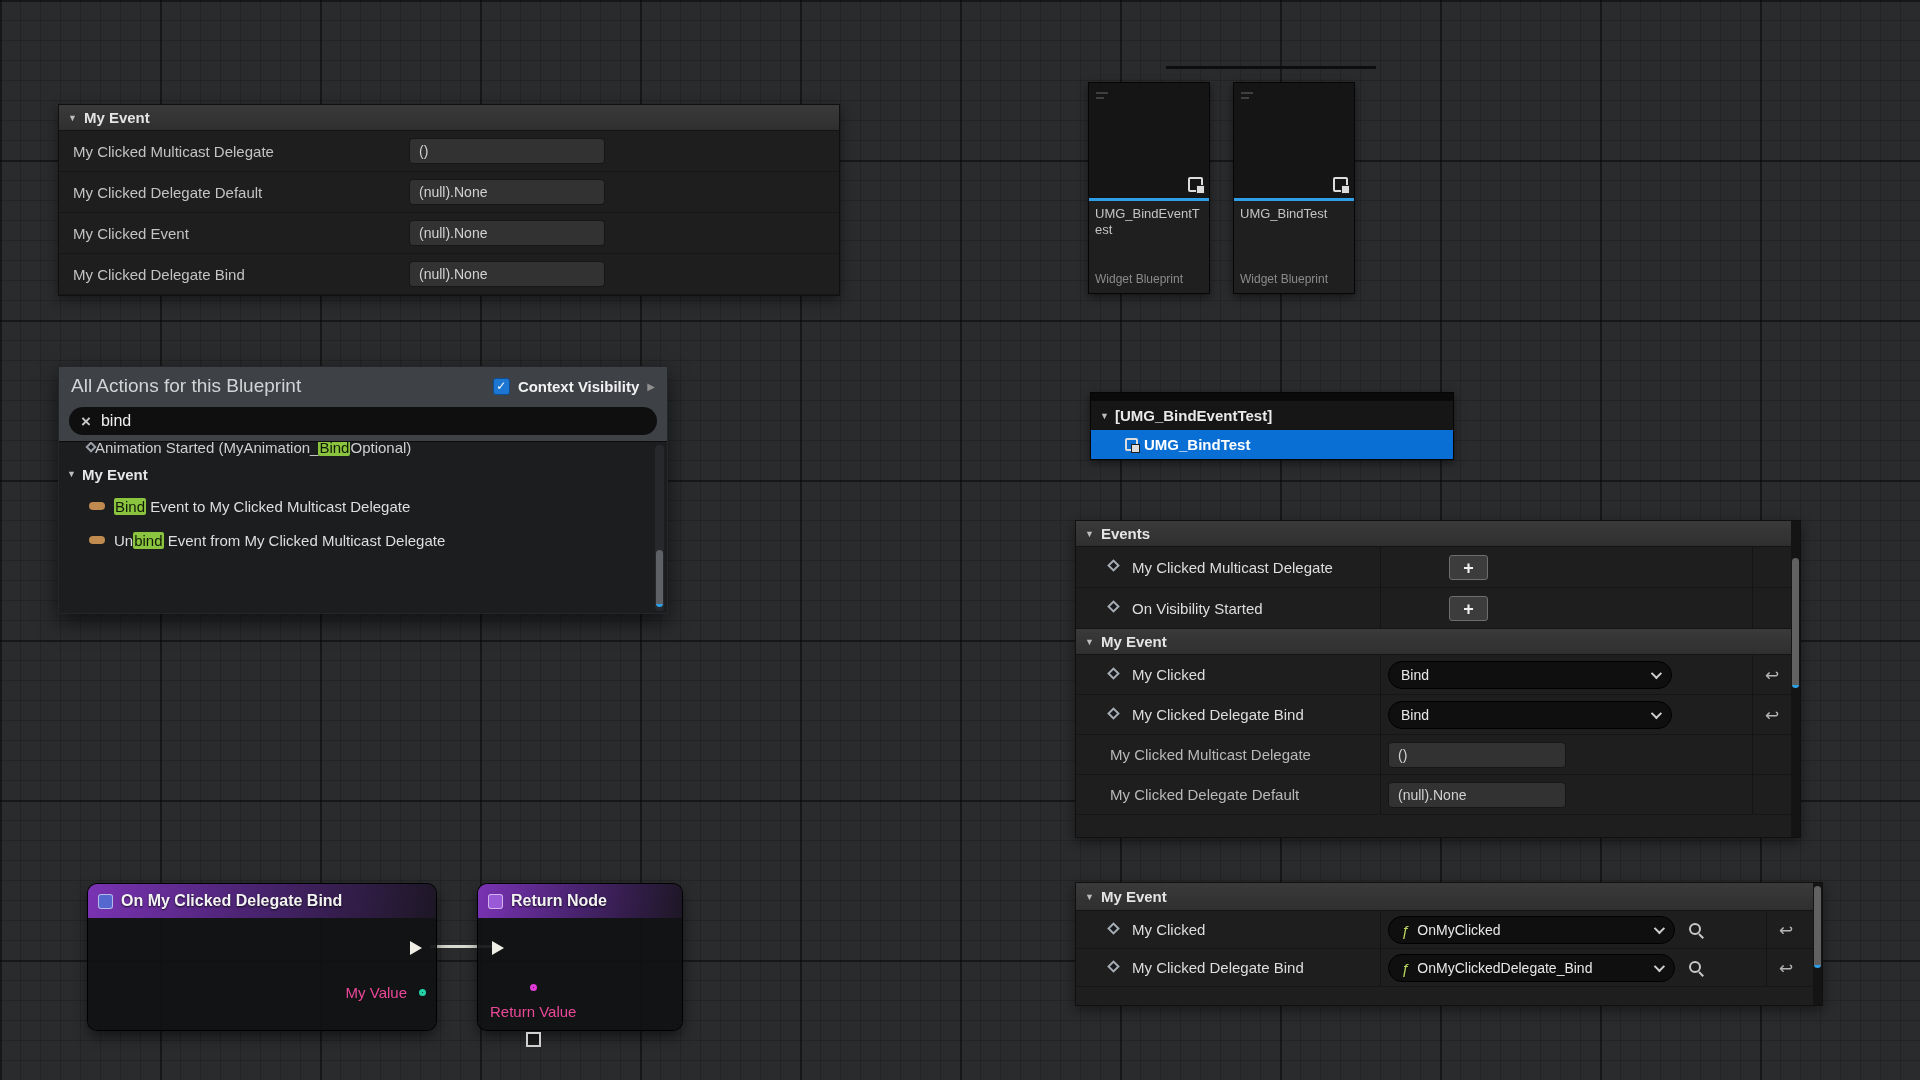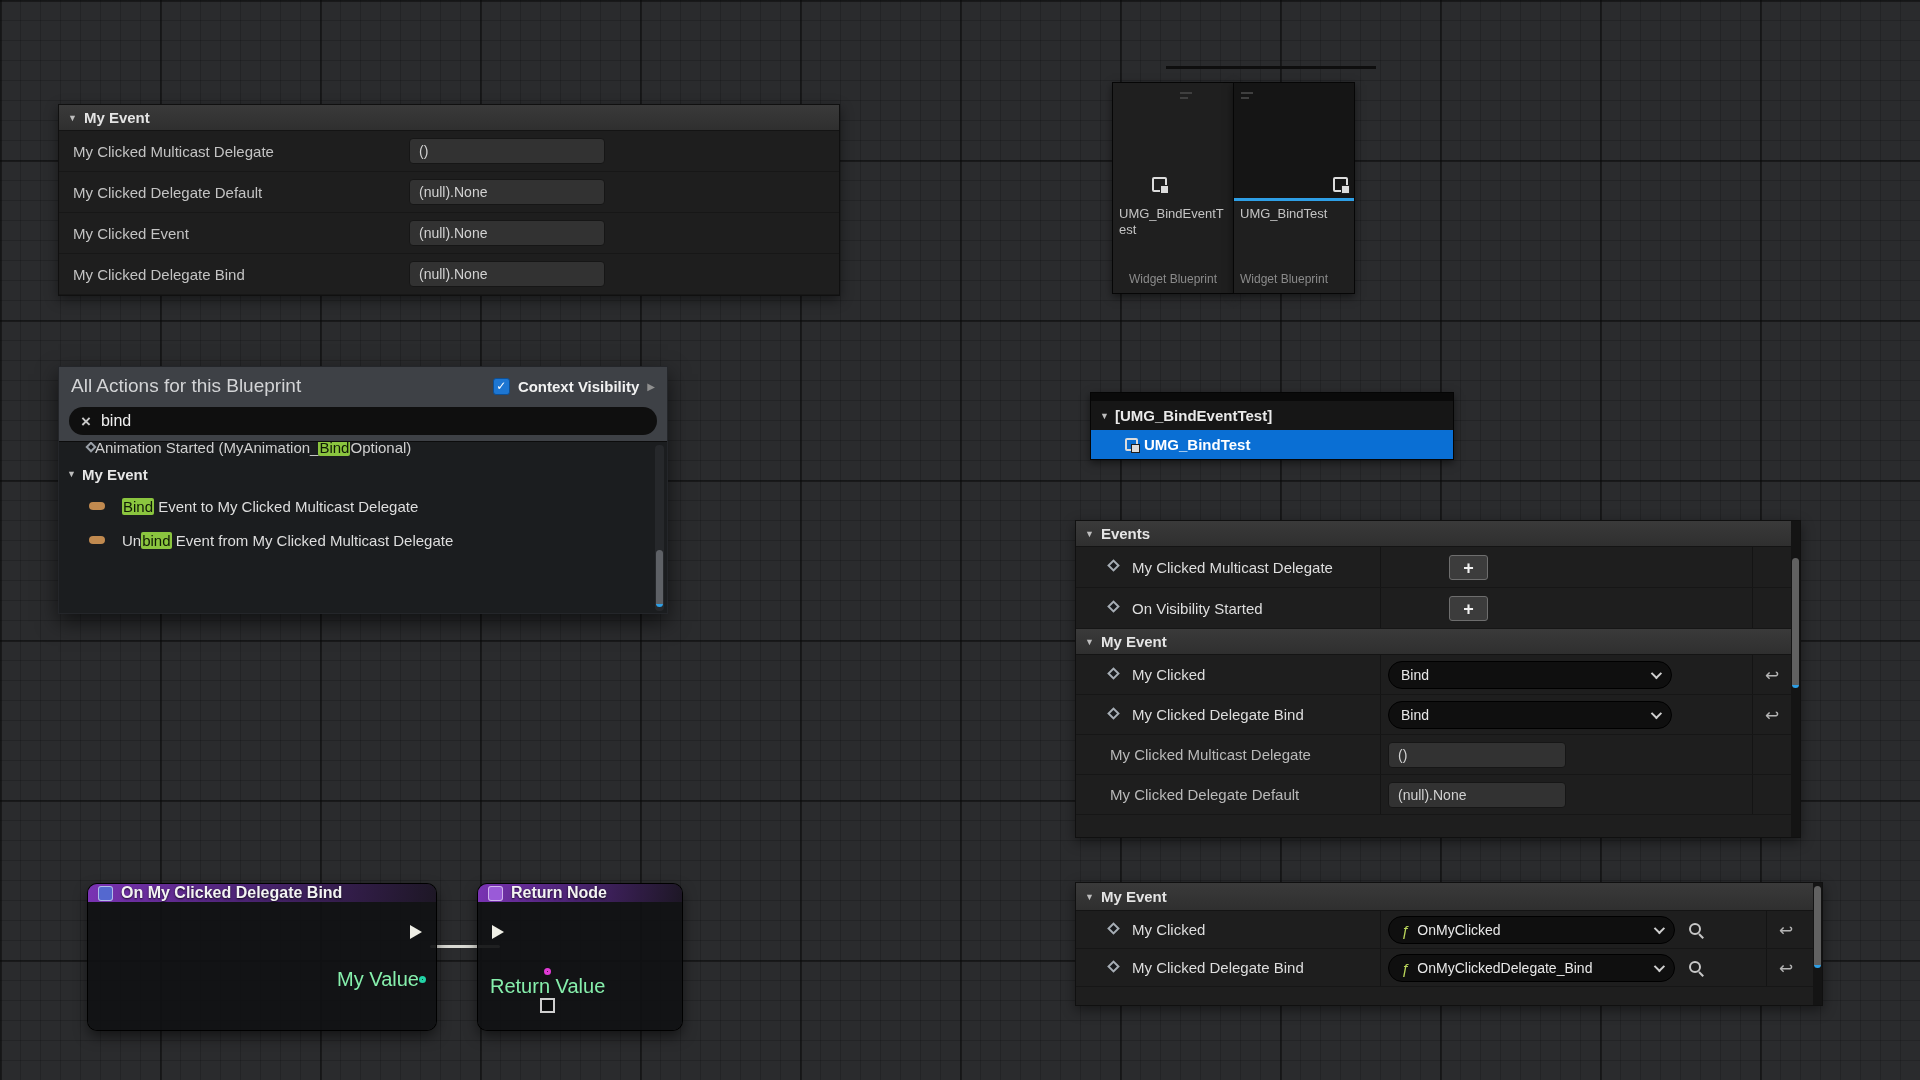--- a/index.html
+++ b/index.html
@@ -43,30 +43,30 @@
   .ap-search { height:36px; padding:2px 10px 6px; }
   .search-pill { height:28px; background:#0f0f0f; border-radius:15px; display:flex; align-items:center; }
   .x-icon { color:#c9c9c9; font-size:17px; font-weight:bold; margin:0 10px 0 12px; line-height:1; }
   .search-text { font-size:16px; color:#efefef; }
   .ap-list { position:relative; height:172px; background:#1b1d1f; border-top:1px solid #0c0c0c; overflow:hidden; }
   .ap-clip { height:24px; margin-top:-7px; display:flex; align-items:center; gap:0; padding-left:28px; color:#cfcfcf; font-size:15px; white-space:nowrap; }
   .clip-diamond { width:8px; height:8px; border:2px solid #9aa0a8; background:#17191c; transform:rotate(45deg); flex:0 0 auto; }
   .ap-cat { height:30px; display:flex; align-items:center; }
   .ap-cat .tri { margin:0 6px 0 8px; }
   .ap-cat-title { font-size:15px; font-weight:bold; color:#e6e6e6; }
-  .ap-item { height:34px; display:flex; align-items:center; gap:17px; padding-left:30px; font-size:15px; color:#dedede; white-space:nowrap; }
+  .ap-item { height:34px; display:flex; align-items:center; gap:9px; padding-left:30px; font-size:15px; color:#dedede; white-space:nowrap; }
   .capsule { width:16px; height:8px; border-radius:4px; background:#c18a4f; flex:0 0 auto; }
   .hl { background:#8bc53f; color:#101a06; border-radius:2px; padding:0 1px; }
   .ap-scroll { position:absolute; right:3px; top:78px; width:9px; height:166px; background:#26282b; border-radius:4px; }
   .ap-scroll .thumb { position:absolute; left:1px; right:1px; top:105px; height:57px; background:#5e6166; border-radius:4px; }
 
   
   .top-rule { position:absolute; left:1166px; top:66px; width:210px; height:3px; background:#0e0e0e; }
   .tile { position:absolute; top:82px; width:122px; height:212px; background:#1f1f1f; border:1px solid #060606; box-shadow:0 3px 8px rgba(0,0,0,.5); display:flex; flex-direction:column; }
-  .tile-1 { left:1112px;align-items:center; }
+  .tile-1 { left:1088px; }
   .tile-2 { left:1233px; }
   .thumb { height:118px; background:#151515; border-bottom:3px solid #2e9fe6; position:relative; }
   .dash1,.dash2 { position:absolute; left:7px; height:2px; background:#3f3f3f; }
   .dash1 { top:9px; width:12px; }
   .dash2 { top:14px; width:8px; }
   .widget-icon { position:relative; width:15px; height:15px; display:inline-block; }
   .widget-icon::before { content:""; position:absolute; inset:0; border:2px solid #dcdcdc; border-radius:2px; }
   .widget-icon::after { content:""; position:absolute; right:-2px; bottom:-2px; width:7px; height:7px; background:#dcdcdc; border:1px solid #1f1f1f; }
   .thumb .widget-icon { position:absolute; right:6px; bottom:6px; }
   .tname { padding:5px 6px 0; font-size:13px; color:#c4c4c4; line-height:16px; word-break:break-all; min-height:36px; }
@@ -115,30 +115,30 @@
   .details-right .pfield { left:312px; top:7px; width:178px; height:26px; line-height:24px; }
   .details-bottom .dbr { height:38px; }
   .details-bottom .d-label { line-height:38px; }
   .details-bottom .combo { top:5px; width:287px; height:28px; }
   .details-bottom .cat-header { height:28px; }
 
   
   .node { position:absolute; width:348px; height:146px; border-radius:9px; background:rgba(16,17,19,.93); box-shadow:0 0 0 1px #000, 0 6px 14px rgba(0,0,0,.55); }
   .node-a { left:88px; top:884px; }
   .node-b { left:478px; top:884px; width:204px; }
-  .node-header { height:18px; border-radius:9px 9px 0 0; display:flex; align-items:center; background:linear-gradient(100deg,#7a33b4 0%,#4c2474 45%,rgba(38,26,50,.55) 100%); }
+  .node-header { height:34px; border-radius:9px 9px 0 0; display:flex; align-items:center; background:linear-gradient(100deg,#7a33b4 0%,#4c2474 45%,rgba(38,26,50,.55) 100%); }
   .node-icon { width:15px; height:15px; border-radius:3px; margin:0 8px 0 10px; border:1px solid rgba(255,255,255,.55); }
   .node-a .node-icon { background:#5468cf; }
   .node-b .node-icon { background:#9a5ad8; }
   .node-title { font-size:16px; font-weight:bold; color:#f3f3f3; text-shadow:0 1px 2px rgba(0,0,0,.8); white-space:nowrap; }
   .node-body { position:relative; height:112px; }
   .exec-pin { position:absolute; width:0; height:0; border-top:7px solid transparent; border-bottom:7px solid transparent; border-left:12px solid #efefe6; }
   .exec-out { right:14px; top:23px; }
   .exec-in { left:14px; top:23px; }
-  .pin-row { position:absolute; display:flex; align-items:center; gap:0; font-size:20px; color:#86efac; }
+  .pin-row { position:absolute; display:flex; align-items:center; gap:12px; font-size:15px; color:#ec4899; }
   .out-row { right:10px; top:66px; }
   .in-row { left:12px; top:66px;flex-direction:column; }
   .pin-circle { width:7px; height:7px; border-radius:50%; background:#0f0f0f; }
   .pin-teal { border:3px solid #22d3a6; }
   .pin-magenta { border:3px solid #e23ad6; }
   .bool-box { width:15px; height:15px; border:2px solid #cfcfcf; background:rgba(0,0,0,.35); }
   .wire { position:absolute; left:430px; top:945px; width:70px; height:3px; background:#d9d9d3; border-radius:2px; }
 </style>
 </head>
 <body>

